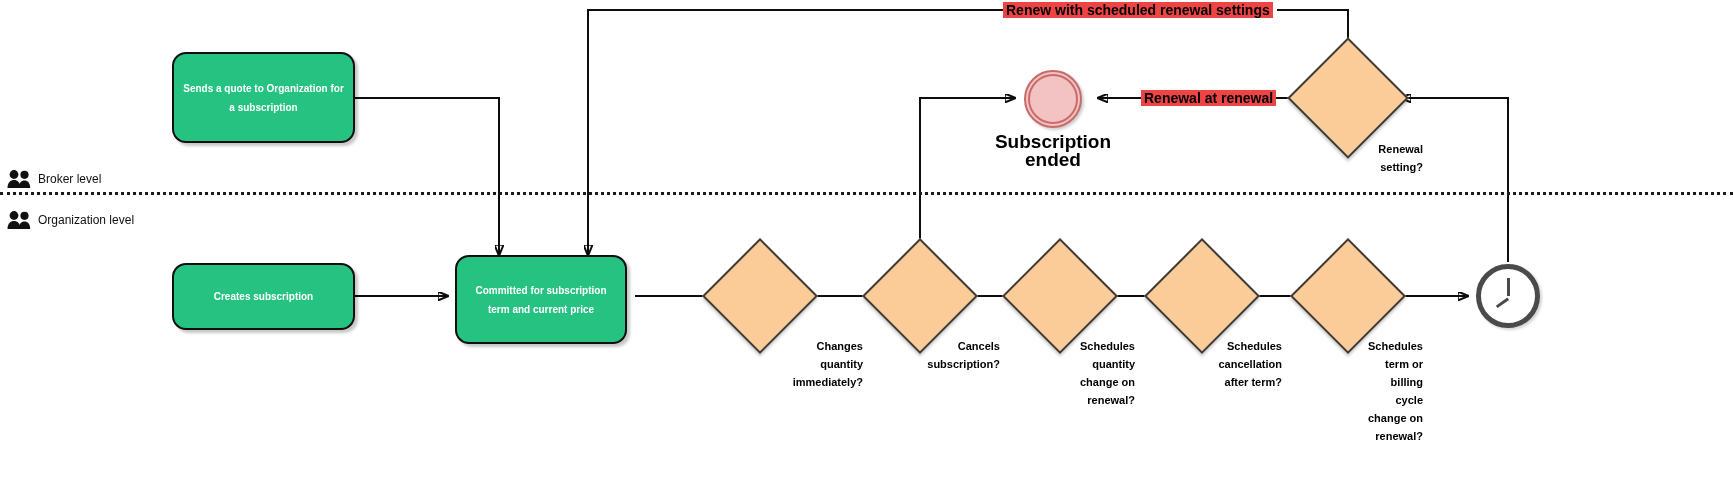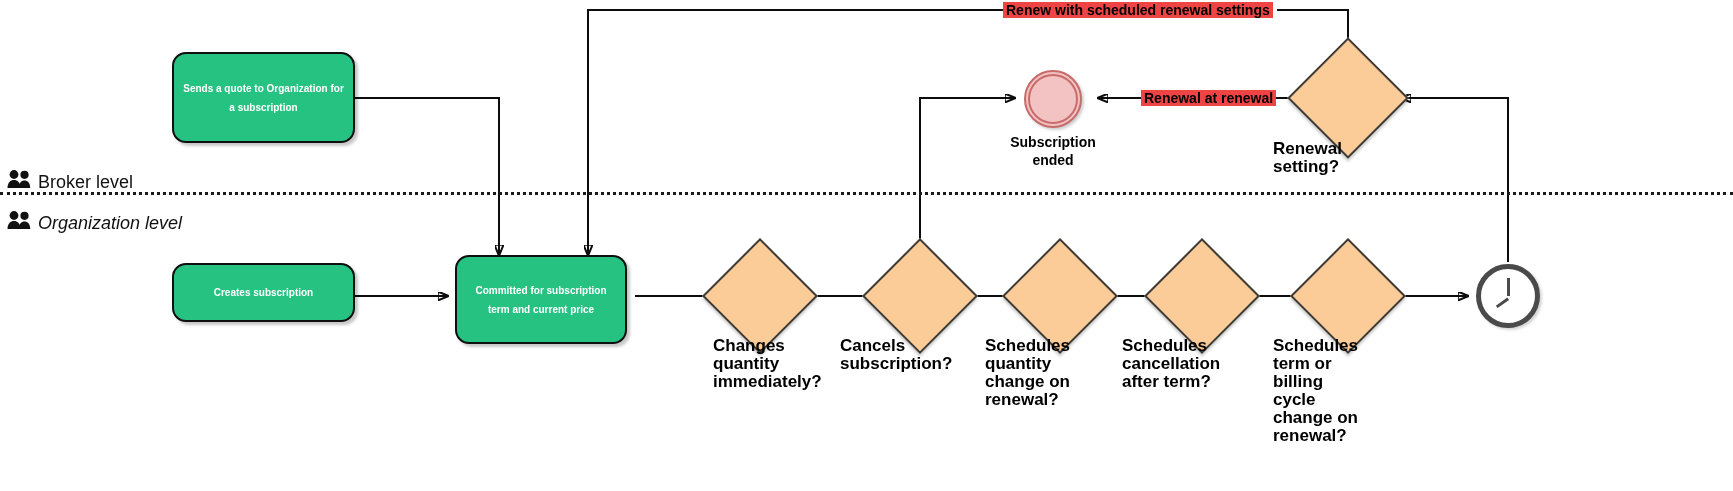--- a/index.html
+++ b/index.html
@@ -24,57 +24,57 @@
   .gw .dia{
     position:absolute;left:0;top:0;width:100%;height:100%;
     background:#fbcb98;
     border:2px solid #3b3b3b;
     box-sizing:border-box;
     transform:rotate(45deg);
     box-shadow:2px 2px 3px rgba(0,0,0,.20);
   }
   .gw-label{
     position:absolute;left:50%;transform:translateX(-50%);
-    text-align:left;font-size:17px;font-weight:bold;line-height:18px;
+    text-align:right;font-size:11px;font-weight:bold;line-height:18px;
     color:#000;white-space:pre-line;
   }
 
   
   .endev{position:absolute;}
   .endev .o{
     position:absolute;inset:0;border-radius:50%;
     background:#f3c3c3;border:2.5px solid #c86b6b;
     box-shadow:2px 2px 3px rgba(0,0,0,.20);
     box-sizing:border-box;
   }
   .endev .i{
     position:absolute;inset:4px;border-radius:50%;
     border:2.5px solid #c86b6b;box-sizing:border-box;
   }
   .ev-label{
     position:absolute;left:50%;transform:translateX(-50%);
-    text-align:center;font-size:14px;font-weight:bold;line-height:18px;
+    text-align:center;font-size:19px;font-weight:bold;line-height:18px;
     color:#000;white-space:pre-line;
   }
 
   
   .timer{position:absolute;}
   .timer .ring{
     position:absolute;inset:0;border-radius:50%;
     border:5px solid #4a4a4a;box-sizing:border-box;background:#fff;
     box-shadow:2px 2px 3px rgba(0,0,0,.18);
   }
   .timer .hand{position:absolute;background:#4a4a4a;transform-origin:bottom center;}
 
   
   .lane-div{
     position:absolute;height:0;border-top:3px dotted #1a1a1a;
   }
   .lane-label{
-    position:absolute;font-size:18px;color:#111;white-space:nowrap;
+    position:absolute;font-size:12px;color:#111;white-space:nowrap;
   }
   .people-icon{position:absolute;}
 
   
   .edge-label{
     position:absolute;background:#ef4444;padding:0 3px;
     font-size:14px;font-weight:bold;color:#000;white-space:nowrap;
     line-height:16px;
   }
 
@@ -148,23 +148,23 @@
   <div class="lane-div" style="left:0px;top:192px;width:1733px;"></div>
 
   <div class="people-icon" style="left:6px;top:210px;">
     <svg width="28" height="20" viewBox="0 0 28 20">
       <circle cx="8" cy="5.5" r="4.4" fill="#111"></circle>
       <circle cx="18.5" cy="5.8" r="4.1" fill="#111"></circle>
       <path d="M1.5,19 C1.5,13.4 4.6,11 8,11 C11.4,11 14.5,13.4 14.5,19 Z" fill="#111"></path>
       <path d="M12.8,19 C12.8,13.8 15.5,11.4 18.5,11.4 C21.6,11.4 24.2,13.8 24.2,19 Z" fill="#111"></path>
     </svg>
   </div>
-  <div class="lane-label" style="left:38px;top:213px;font-style:italic;">Organization level</div>
-
-  <div class="task" style="left:172px;top:263px;width:183px;height:59px;">Creates subscription</div>
+  <div class="lane-label" style="left:38px;top:213px;">Organization level</div>
+
+  <div class="task" style="left:172px;top:263px;width:183px;height:67px;">Creates subscription</div>
 
   <div class="task" style="left:455px;top:255px;width:172px;height:89px;">Committed for
 subscription term and
 current price</div>
 
   <div class="gw" style="left:719px;top:255px;width:82px;height:82px;">
     <div class="dia"></div>
   </div>
   <div class="gw-label" style="left:788px;top:337px;width:150px;">Changes
 quantity

